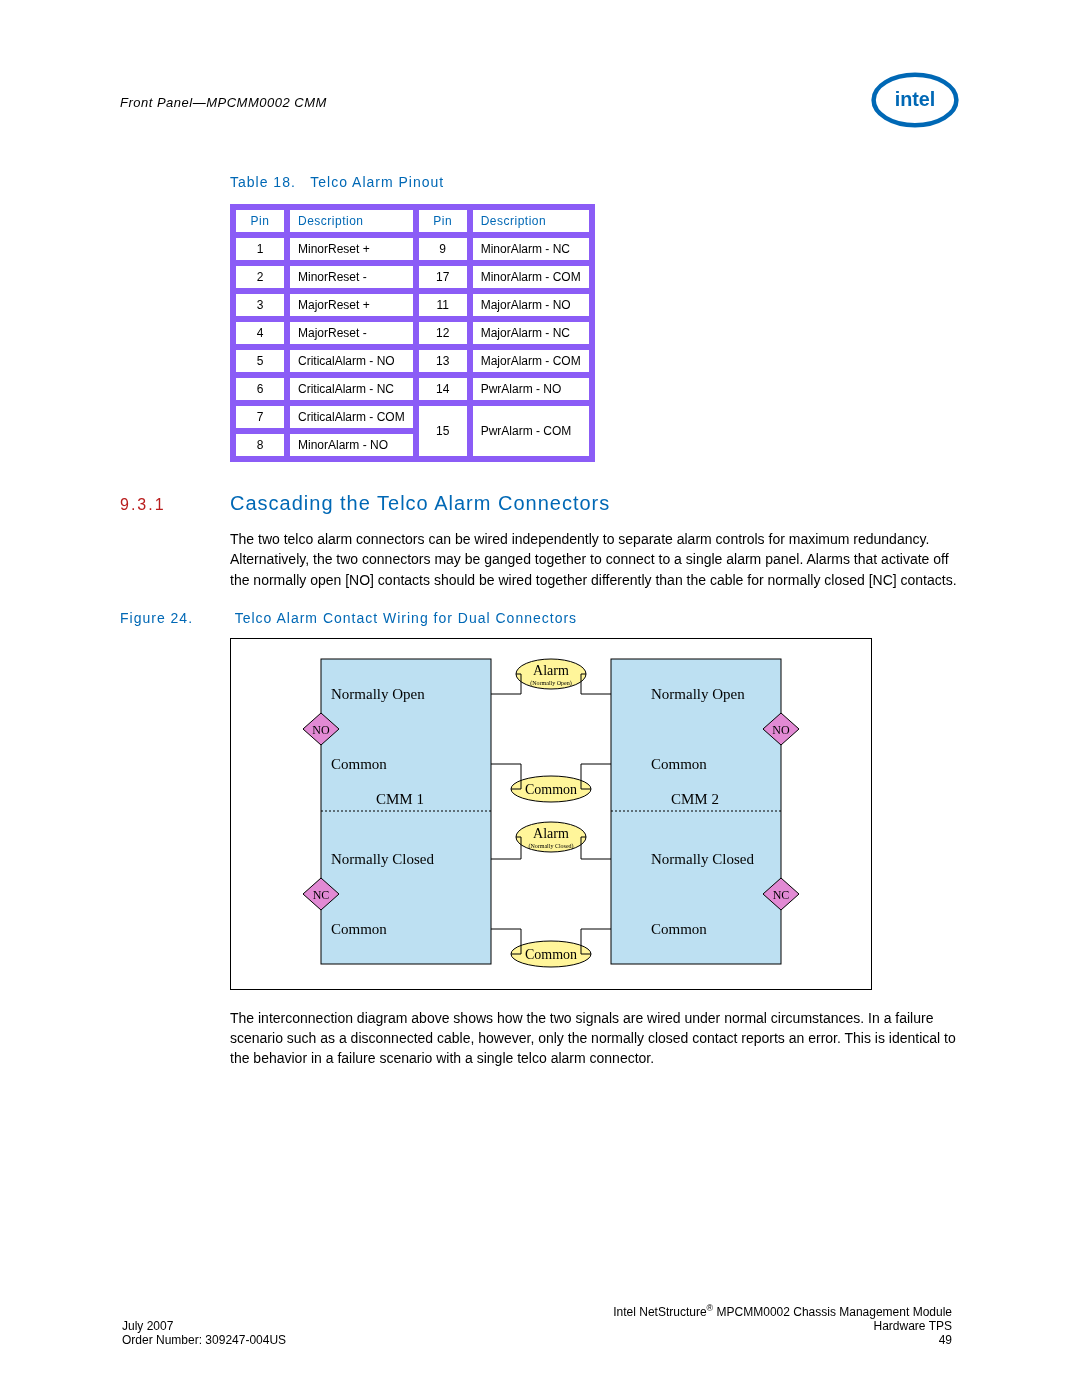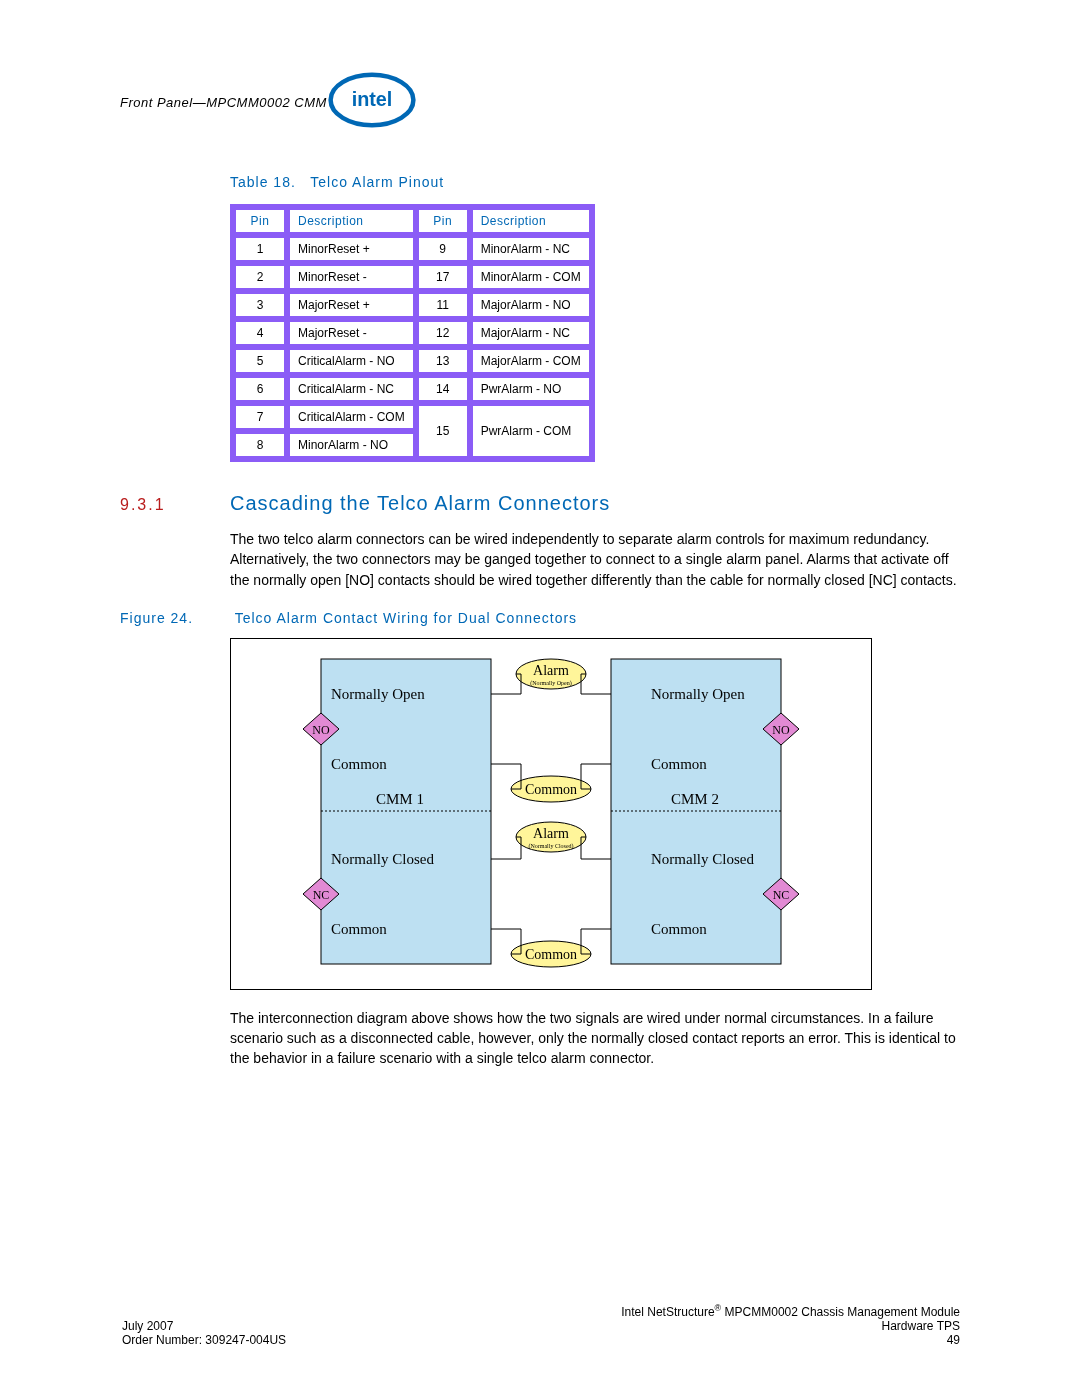--- a/index.html
+++ b/index.html
@@ -14,20 +14,21 @@
     box-sizing: border-box;
   }
   .page {
     padding: 70px 120px 50px 120px;
     box-sizing: border-box;
     position: relative;
     height: 100%;
   }
   .header-row {
     display: flex;
+    justify-content: space-between;
     align-items: center;
     margin-bottom: 40px;
   }
   .header-left {
     font-style: italic;
     font-size: 13px;
     letter-spacing: 0.5px;
   }
   .logo {
     width: 90px;
@@ -100,21 +101,21 @@
   .diagram-svg { width: 100%; height: 100%; }
   .footer {
     position: absolute;
     bottom: 50px;
     left: 120px;
     right: 120px;
     font-size: 12px;
   }
   .footer-right {
     position: absolute;
-    right: 0;
+    right: 8px;
     bottom: 0;
     text-align: right;
   }
   .footer-left {
     position: absolute;
     left: 2px;
     bottom: 0;
     text-align: left;
   }
   sup { font-size: 9px; }

